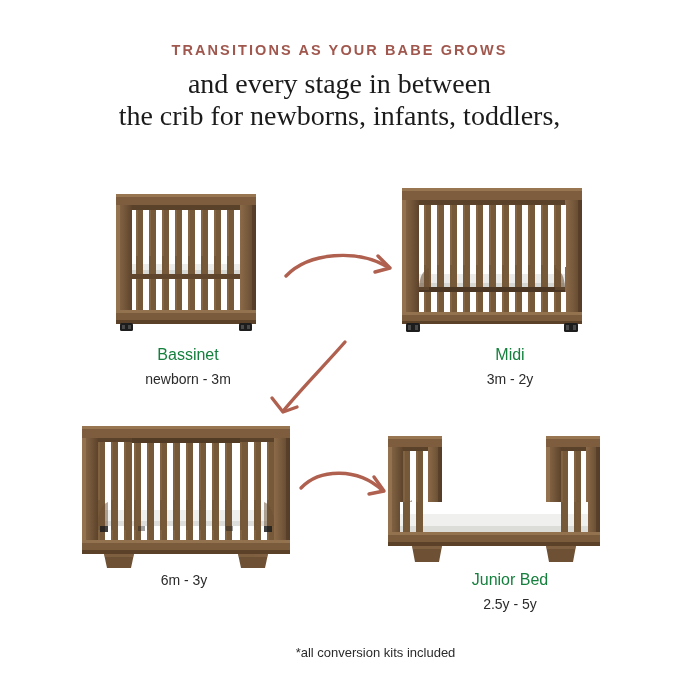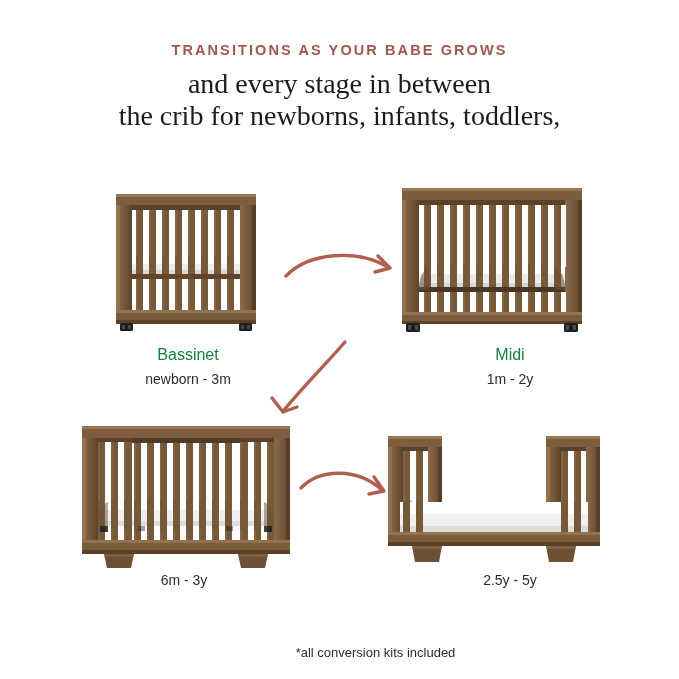--- a/index.html
+++ b/index.html
@@ -321,21 +321,21 @@
         <rect x="10" y="143" width="3" height="5"></rect>
         <rect x="17" y="143" width="3" height="5"></rect>
         <rect x="168" y="143" width="3" height="5"></rect>
         <rect x="175" y="143" width="3" height="5"></rect>
       </g>
     </svg>
   </div>
 
   <div class="caption" id="cap-midi">
     <div class="cap-title">Midi</div>
-    <div class="cap-sub">1m - 2y</div>
+    <div class="cap-sub">3m - 2y</div>
   </div>
 
   <div class="product" id="prod-crib">
     <svg viewBox="0 0 220 148" xmlns="http://www.w3.org/2000/svg">
       <defs>
         <linearGradient id="wgCv" x1="0" y1="0" x2="1" y2="0">
           <stop offset="0%" stop-color="#8b6a48"></stop>
           <stop offset="55%" stop-color="#74573a"></stop>
           <stop offset="100%" stop-color="#5d432b"></stop>
         </linearGradient>
@@ -540,20 +540,21 @@
         <polygon points="168,120 198,120 195,136 171,136"></polygon>
       </g>
       <g fill="#8a6a48" opacity=".6">
         <polygon points="34,120 64,120 63,123 35,123"></polygon>
         <polygon points="168,120 198,120 197,123 169,123"></polygon>
       </g>
     </svg>
   </div>
 
   <div class="caption" id="cap-junior">
+    <div class="cap-title">Junior Bed</div>
     <div class="cap-sub">2.5y - 5y</div>
   </div>
 
   <div class="arrow" id="arrow-1">
     <svg viewBox="0 0 118 52" xmlns="http://www.w3.org/2000/svg">
       <path d="M3,33 C26,9 74,6 105,24" fill="none" stroke="#b0604f" stroke-width="3.4" stroke-linecap="round"></path>
       <path d="M95,13 L107,25 L92,29" fill="none" stroke="#b0604f" stroke-width="3.4" stroke-linecap="round" stroke-linejoin="round"></path>
     </svg>
   </div>
 

